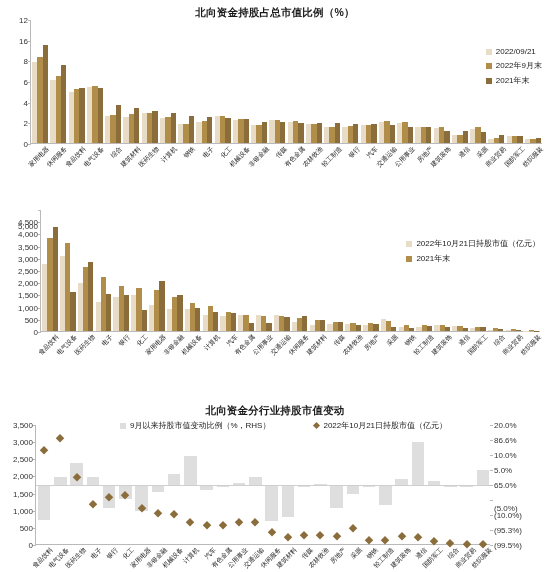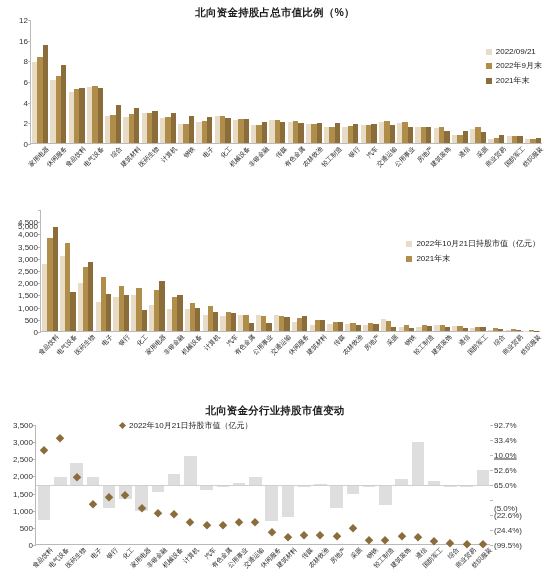--- a/index.html
+++ b/index.html
@@ -491,20 +491,24 @@
         <span class="swatch" style="background: rgb(176, 141, 73);"></span>
         <span>2021年末</span>
       </div>
     </div>
 </div>
 
 <div class="chart-block" id="chart3">
   <div class="title">北向资金分行业持股市值变动</div>
   <div class="legend" id="lg3">
       <div class="lg-row">
+        <span class="swatch" style="background: rgb(222, 222, 222);"></span>
+        <span>9月以来持股市值变动比例（%，RHS）</span>
+      </div>
+      <div class="lg-row">
         <span class="diamond" style="background: rgb(138, 109, 59);"></span>
         <span>2022年10月21日持股市值（亿元）</span>
       </div>
     </div>
   <div class="plot" id="p3">
     <div class="groups" id="g3">
         <div class="c3col" style="left: 0px; width: 16.25px;">
           <div class="c3bar" style="top: 60px; height: 34.5px; background: rgb(222, 222, 222);"></div>
           <div class="c3dot" style="top: 24.6857px; background: rgb(138, 109, 59);"></div>
         </div>
@@ -659,30 +663,30 @@
       <div class="ytick" style="top: 51.4286px;">2,000</div>
       <div class="tickmark" style="top: 51.4286px;"></div>
       <div class="ytick" style="top: 34.2857px;">2,500</div>
       <div class="tickmark" style="top: 34.2857px;"></div>
       <div class="ytick" style="top: 17.1429px;">3,000</div>
       <div class="tickmark" style="top: 17.1429px;"></div>
       <div class="ytick" style="top: 0px;">3,500</div>
       <div class="tickmark" style="top: 0px;"></div>
       <div class="ytick-r" style="top: 120px;">(99.5%)</div>
       <div class="tickmark-r" style="top: 120px;"></div>
-      <div class="ytick-r" style="top: 105px;">(24.4%)</div>
+      <div class="ytick-r" style="top: 105px;">(95.3%)</div>
       <div class="tickmark-r" style="top: 105px;"></div>
-      <div class="ytick-r" style="top: 90px;">(22.6%)</div>
+      <div class="ytick-r" style="top: 90px;">(10.0%)</div>
       <div class="tickmark-r" style="top: 90px;"></div>
       <div class="ytick-r" style="top: 83px;">(5.0%)</div>
       <div class="tickmark-r" style="top: 75px;"></div>
       <div class="ytick-r" style="top: 60px;">65.0%</div>
       <div class="tickmark-r" style="top: 60px;"></div>
-      <div class="ytick-r" style="top: 45px;">52.6%</div>
+      <div class="ytick-r" style="top: 45px;">5.0%</div>
       <div class="tickmark-r" style="top: 45px;"></div>
-      <div class="ytick-r" style="top: 30px; text-decoration: underline;">10.0%</div>
+      <div class="ytick-r" style="top: 30px;">10.0%</div>
       <div class="tickmark-r" style="top: 30px;"></div>
-      <div class="ytick-r" style="top: 15px;">33.4%</div>
+      <div class="ytick-r" style="top: 15px;">86.6%</div>
       <div class="tickmark-r" style="top: 15px;"></div>
-      <div class="ytick-r" style="top: 0px;">92.7%</div>
+      <div class="ytick-r" style="top: 0px;">20.0%</div>
       <div class="tickmark-r" style="top: 0px;"></div>
     </div>
 </div>
 
 </body></html>

